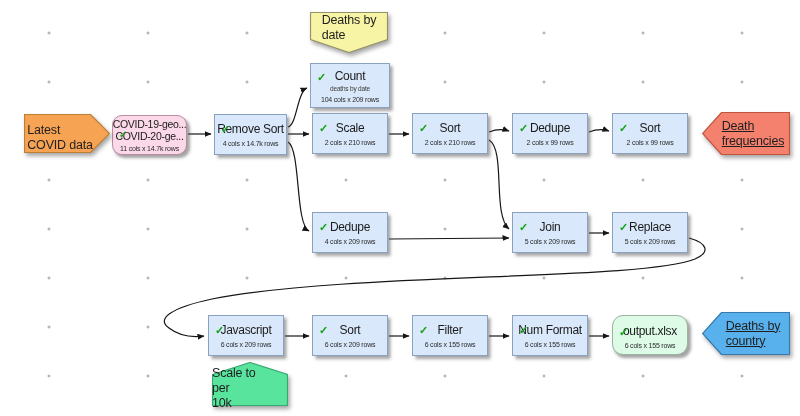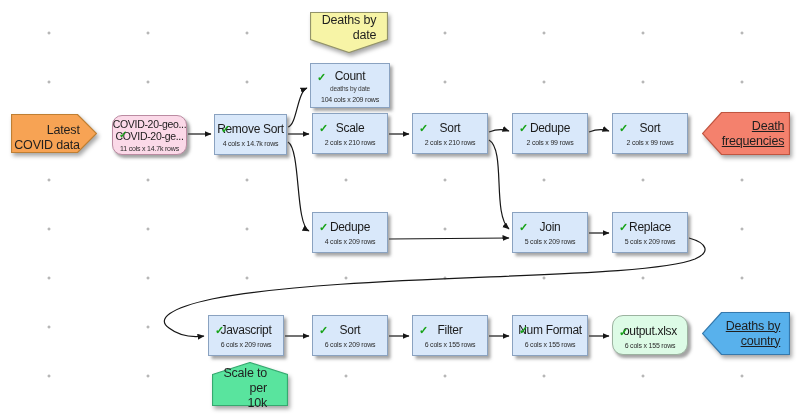--- a/index.html
+++ b/index.html
@@ -24,21 +24,21 @@
   .node.input .sub{margin-top:3px;}
   .node.input .check{top:13px;font-size:10px;}
   .node.input .stack-back{position:absolute;left:5px;right:5px;top:-5px;height:18px;
     background:#fbd9e8;border:1px solid #bb8ba2;border-radius:8px;z-index:-1;}
   .node.output{background:#ddfbe6;border-color:#9cb3a0;border-radius:11px;padding-top:8px;}
   .node.output .check{top:10px;}
 
   .flag{position:absolute;}
   .flag svg{position:absolute;left:0;top:0;filter:drop-shadow(2px 3px 2px rgba(0,0,0,.35));}
   .flag .flag-label{position:absolute;left:0;top:0;right:0;bottom:0;display:flex;
-    align-items:center;justify-content:center;text-align:right;font-size:12.5px;
+    align-items:center;justify-content:center;text-align:left;font-size:12.5px;
     line-height:15px;color:#1f1f1f;white-space:pre-line;letter-spacing:-0.2px;}
   .flag.arrow-left .flag-label{padding-left:14px;text-decoration:underline;}
   .flag.arrow-right .flag-label{padding-right:14px;}
   .flag.banner-down .flag-label{padding-bottom:10px;}
   .flag.banner-up .flag-label{padding-top:9px;}
 </style>
 </head>
 <body>
 
 <div id="canvas">
@@ -63,21 +63,21 @@
         <path d="M285,336 L309,336" class="wire" marker-end="url(#arw)"></path>
         <path d="M389,336 L409,336" class="wire" marker-end="url(#arw)"></path>
         <path d="M489,336 L509,336" class="wire" marker-end="url(#arw)"></path>
         <path d="M589,336 L609,336" class="wire" marker-end="url(#arw)"></path>
       </g>
   </svg>
   <div id="node-layer">
       <div class="node input" style="left: 112px; top: 115px; width: 75px; height: 40px;">
         <div class="stack-back"></div>
         <span class="check">✓</span>
-        <div class="title">COVID-20-geo...</div>
+        <div class="title">COVID-19-geo...</div>
         <div class="title">COVID-20-ge...</div>
         <div class="sub">11 cols x 14.7k rows</div>
       </div>
       <div class="node process" style="left: 214px; top: 114px; width: 73px; height: 41px;">
         <span class="check">✓</span>
         <div class="title">Remove Sort</div>
         <div class="sub">4 cols x 14.7k rows</div>
       </div>
       <div class="node spread" style="left: 310px; top: 63px; width: 80px; height: 45px;">
         <span class="check">✓</span>
@@ -140,21 +140,21 @@
         <div class="title">Num Format</div>
         <div class="sub">6 cols x 155 rows</div>
       </div>
       <div class="node output" style="left: 612px; top: 315px; width: 76px; height: 40px;">
         <span class="check">✓</span>
         <div class="title">output.xlsx</div>
         <div class="sub">6 cols x 155 rows</div>
       </div>
     </div>
   <div id="flag-layer">
-      <div class="flag arrow-right" style="left: 11px; top: 114px; width: 86px; height: 48px;">
+      <div class="flag arrow-right" style="left: 24px; top: 114px; width: 86px; height: 48px;">
         <svg width="86" height="39">
           <polygon points="0.5,0.5 66.5,0.5 85.5,19.5 66.5,38.5 0.5,38.5" fill="#f7a354" stroke="#bf7f33" stroke-width="1.2"></polygon>
         </svg>
         <div class="flag-label">Latest
 COVID data</div>
       </div>
       <div class="flag arrow-left" style="left: 702px; top: 112px; width: 88px; height: 43px;">
         <svg width="88" height="43">
           <polygon points="87.5,0.5 19.5,0.5 0.5,21.5 19.5,42.5 87.5,42.5" fill="#f4816d" stroke="#c05540" stroke-width="1.2"></polygon>
         </svg>

